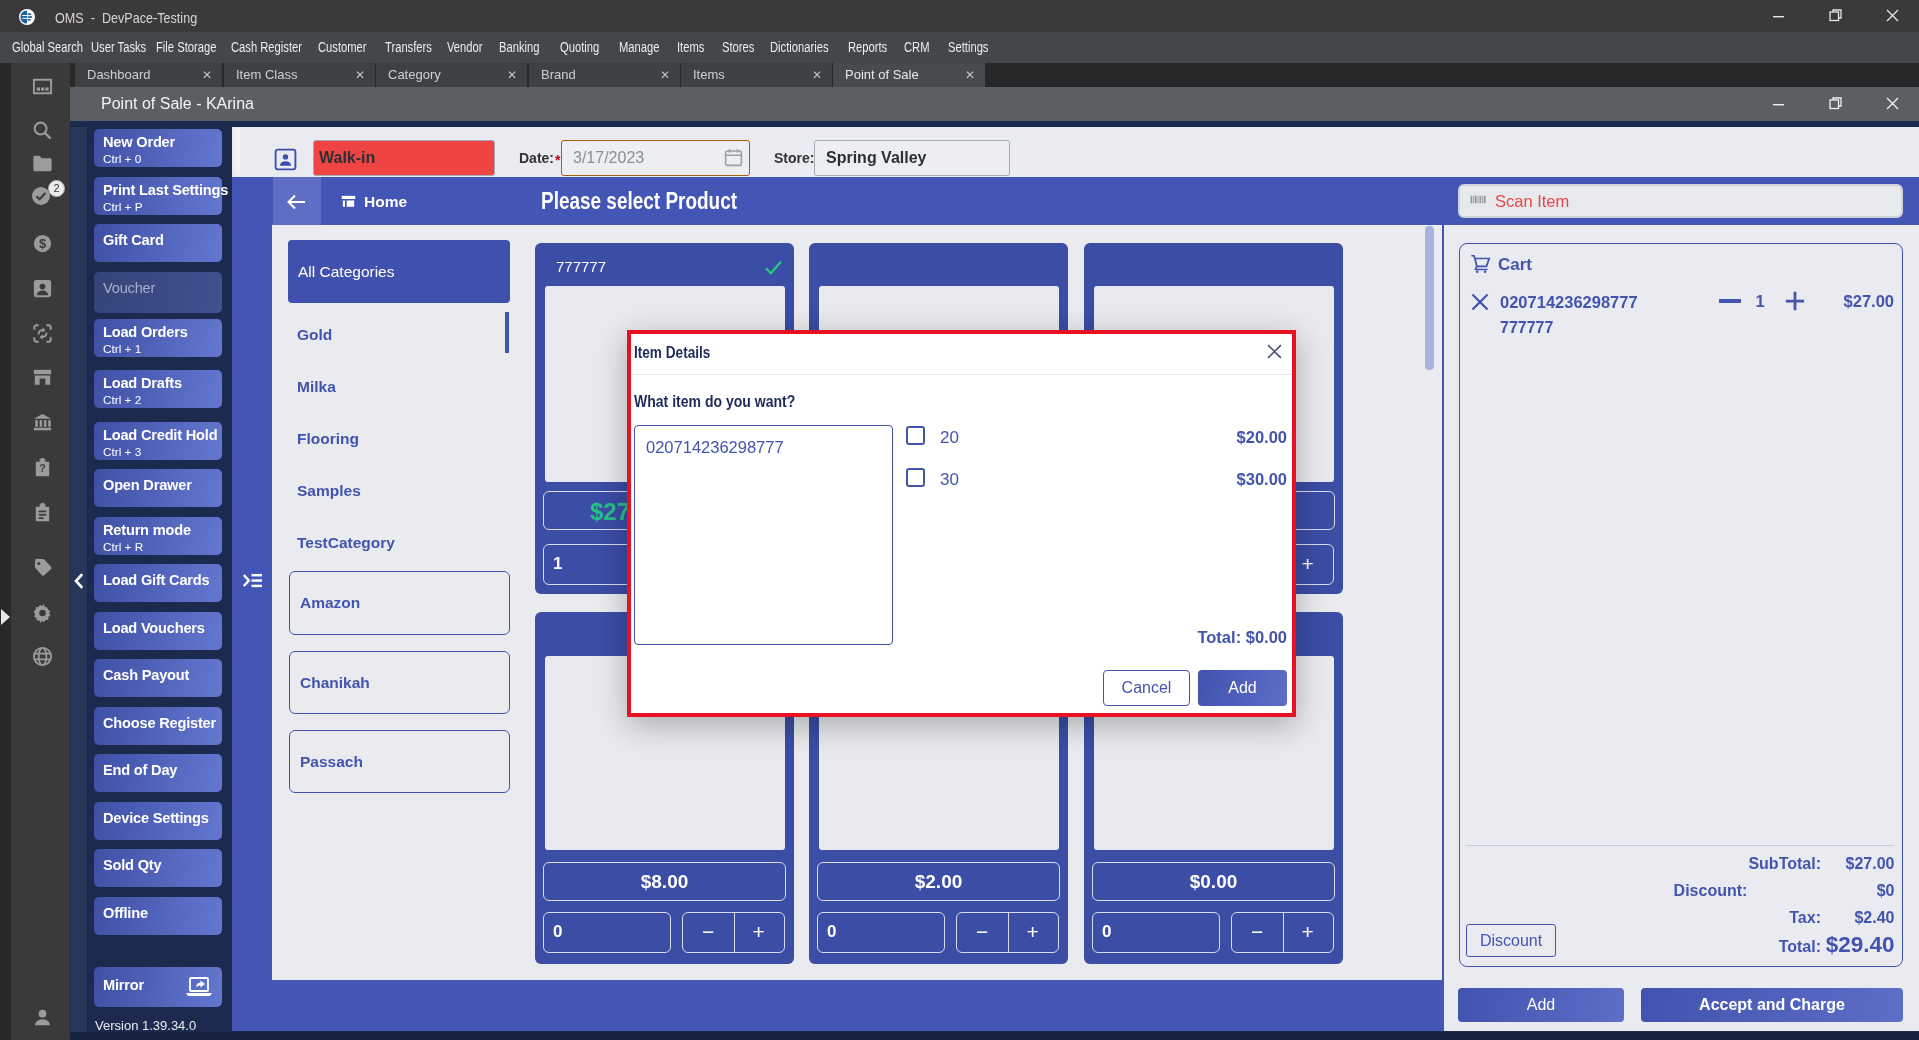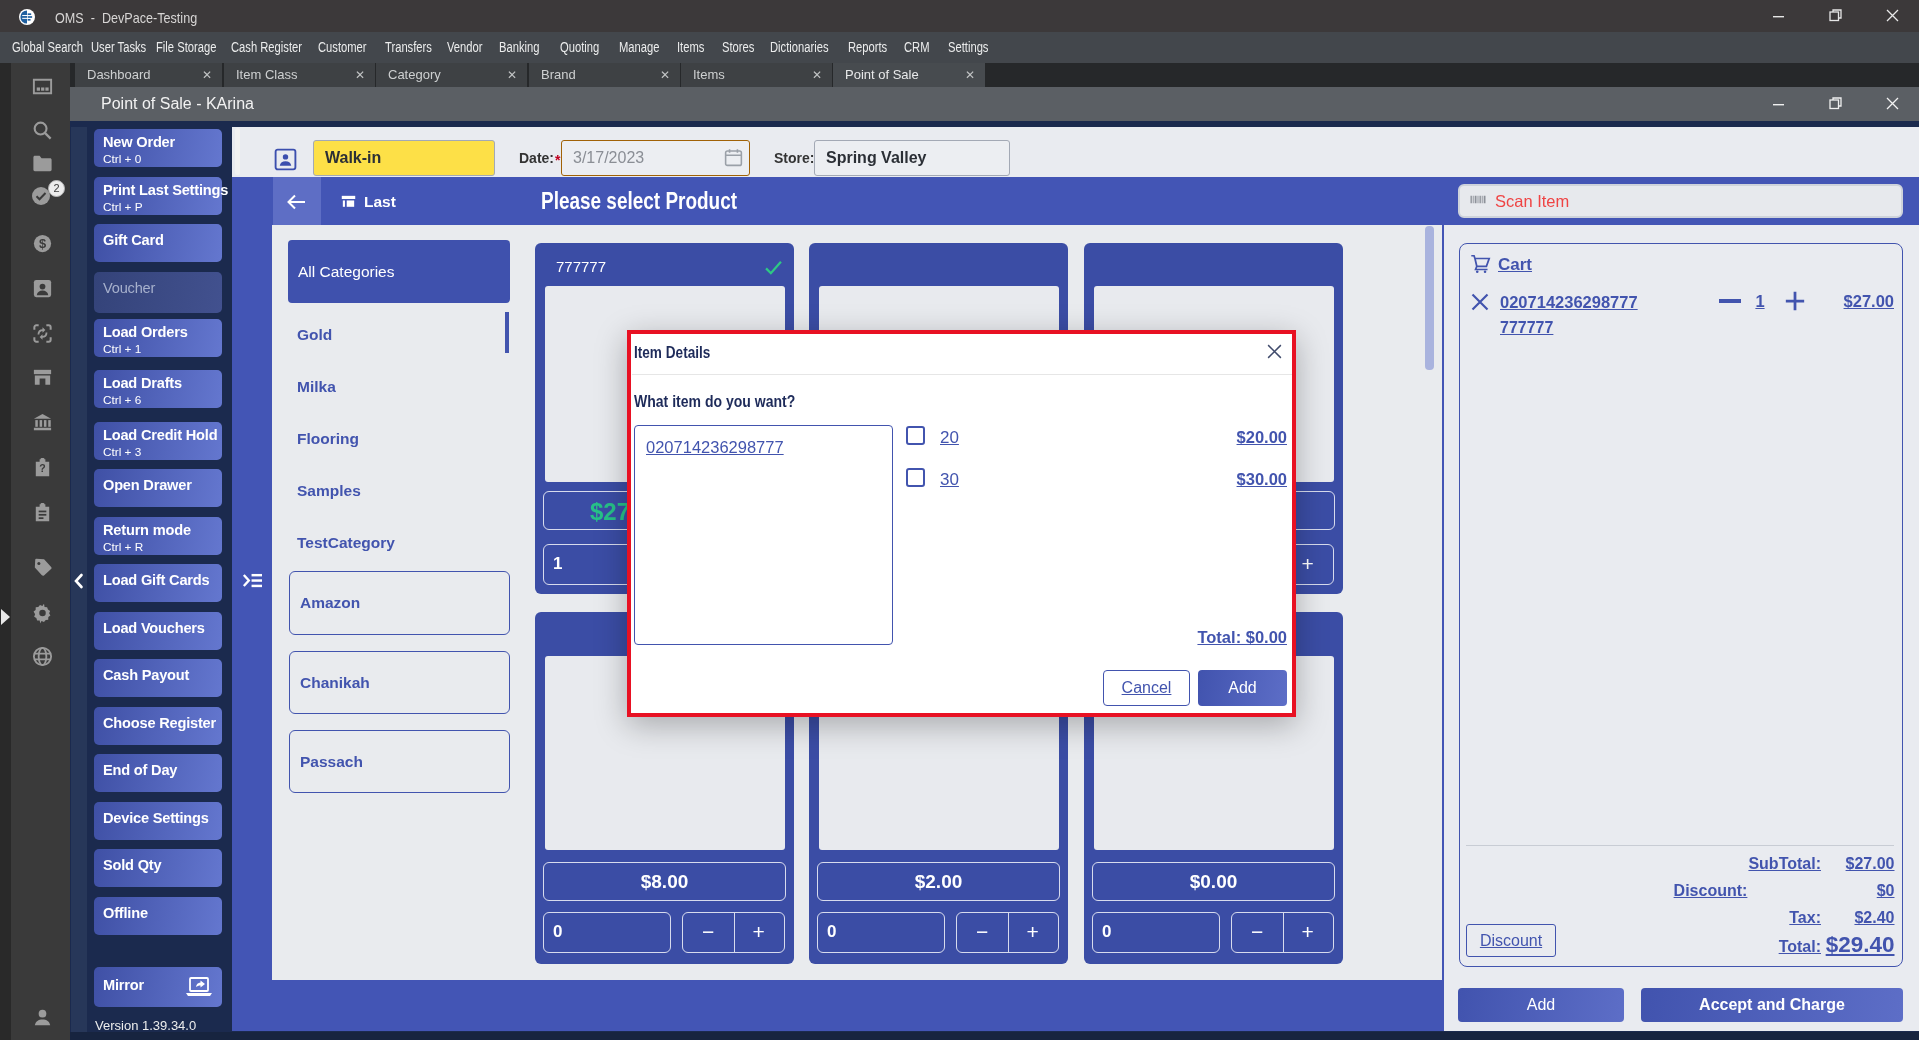--- a/index.html
+++ b/index.html
@@ -42,21 +42,21 @@
 .card{position:absolute;width:259px;background:#3b4da5;border-radius:6px;}
 .card .inner{position:absolute;left:9.5px;width:240px;background:#e8eaee;border-radius:3px;}
 .pbar{position:absolute;left:8px;width:243px;height:38.5px;border:1.5px solid rgba(255,255,255,.8);border-radius:6px;}
 .qin{position:absolute;left:8px;width:128px;height:41px;border:1.5px solid rgba(255,255,255,.8);border-radius:6px;color:#fff;font-size:17px;font-weight:700;line-height:38px;padding-left:9px;}
 .qst{position:absolute;width:103px;height:41px;border:1.5px solid rgba(255,255,255,.8);border-radius:6px;}
 .qst .d{position:absolute;left:50%;top:0;width:1px;height:100%;background:rgba(255,255,255,.8);}
 .qst .m,.qst .p{position:absolute;top:0;width:50%;height:100%;color:#fff;font-size:21px;text-align:center;line-height:37px;font-weight:400;}
 .qst .m{left:0;}
 .qst .p{right:0;}
 
-.iblue{color:#4254ae;text-decoration:underline;}
+.iblue{color:#4254ae;}
 .gradbtn{background:linear-gradient(100deg,#4153ae,#5d6ec7);border-radius:4px;color:#fff;text-align:center;}
 
 .dialog{left:627px;top:330px;width:669px;height:387px;background:#fff;border:4.5px solid #e81123;box-shadow:0 8px 30px rgba(0,0,0,.28);}
 </style></head>
 <body>
 <div id="stage">
 
 <div class="abs titlebar"></div>
 <svg class="abs" style="left:19px;top:8.5px" width="16" height="16" viewBox="0 0 25 25">
       <circle cx="12.5" cy="12.5" r="12.5" fill="#fff"></circle>
@@ -224,21 +224,21 @@
     </div>
 <div class="nbtn dis" style="top:272px;height:41px">
       <div class="t1" style="margin-top:3px;font-weight:400">Voucher</div>
     </div>
 <div class="nbtn" style="top:319px;height:38px">
       <div class="t1">Load Orders</div>
       <div class="t2">Ctrl + 1</div>
     </div>
 <div class="nbtn" style="top:370px;height:38px">
       <div class="t1">Load Drafts</div>
-      <div class="t2">Ctrl + 6</div>
+      <div class="t2">Ctrl + 2</div>
     </div>
 <div class="nbtn" style="top:422px;height:38px">
       <div class="t1">Load Credit Hold</div>
       <div class="t2">Ctrl + 3</div>
     </div>
 <div class="nbtn" style="top:469px;height:38px">
       <div class="t1" style="margin-top:3px">Open Drawer</div>
     </div>
 <div class="nbtn" style="top:516.5px;height:38px">
       <div class="t1">Return mode</div>
@@ -277,41 +277,41 @@
       </svg>
     </div>
 <div class="abs version">Version 1.39.34.0</div>
 <div class="abs" style="left:235.4px;top:128px;width:4.6px;height:47px;border-radius:3px;background:#f2f2f2"></div>
 
 <svg class="abs" style="left:273px;top:147px" width="25" height="25" viewBox="0 0 24 24">
       <rect x="2.5" y="2.5" width="19" height="19" rx="2" fill="none" stroke="#3c4fae" stroke-width="1.8"></rect>
       <circle cx="12" cy="9.5" r="2.6" fill="#3c4fae"></circle>
       <path d="M6.5 18c.4-3 2.6-4.4 5.5-4.4s5.1 1.4 5.5 4.4z" fill="#3c4fae"></path>
     </svg>
-<div class="abs" style="left:313px;top:140px;width:182px;height:36px;border:1px solid #a3a9b5;border-radius:3px;background:#fde047;font-size:16px;font-weight:600;color:#2b2f36;line-height:34px;padding-left:11px">Walk-in</div>
+<div class="abs" style="left:313px;top:140px;width:182px;height:36px;border:1px solid #a3a9b5;border-radius:3px;background:#ef4444;font-size:16px;font-weight:600;color:#2b2f36;line-height:34px;padding-left:5px">Walk-in</div>
 <div class="abs" style="left:519px;top:150px;font-size:14px;font-weight:600;color:#333">Date:</div>
     <div class="abs" style="left:555px;top:152px;font-size:14px;font-weight:700;color:#c00020">*</div>
 <div class="abs" style="left:561px;top:140px;width:189px;height:36px;border:1px solid #a16207;border-radius:3px;background:#eceef2;font-size:16px;color:#8a8e95;line-height:34px;padding-left:11px">3/17/2023</div>
 <svg class="abs" style="left:723px;top:147px" width="21" height="21" viewBox="0 0 24 24" fill="none" stroke="#9aa0a8" stroke-width="1.8">
       <rect x="3" y="4.5" width="18" height="16.5" rx="2"></rect>
       <path d="M3 9.5h18M7.5 2.5v4M16.5 2.5v4"></path>
     </svg>
 <div class="abs" style="left:774px;top:150px;font-size:14px;font-weight:600;color:#333">Store:</div>
 <div class="abs" style="left:814px;top:140px;width:196px;height:36px;border:1px solid #a3a9b5;border-radius:3px;background:#eceef2;font-size:16px;font-weight:600;color:#2b2f36;line-height:34px;padding-left:11px">Spring Valley</div>
 
 <div class="abs" style="left:273px;top:177px;width:48px;height:48px;background:#5e6ec5"></div>
 <svg class="abs" style="left:285px;top:190px" width="24" height="24" viewBox="0 0 24 24" fill="none" stroke="#fff" stroke-width="2">
       <path d="M20 12H4M10 5.5L3.5 12l6.5 6.5"></path>
     </svg>
 <svg class="abs" style="left:340px;top:193px" width="17" height="17" viewBox="0 0 24 24" fill="#fff">
       <path d="M2.5 4h19v4.5h-19z"></path>
       <path d="M4 10.5h3v9H4z"></path>
       <path d="M9.5 10.5H20v9H9.5z"></path>
     </svg>
-<div class="abs" style="left:364px;top:193px;font-size:15.5px;font-weight:600;color:#fff">Last</div>
+<div class="abs" style="left:364px;top:193px;font-size:15.5px;font-weight:600;color:#fff">Home</div>
 <div class="abs" style="left:443px;top:187px;width:392px;text-align:center;font-size:24px;font-weight:700;color:#fff;transform:scaleX(.79);transform-origin:center">Please select Product</div>
 
 <div class="abs" style="left:1458px;top:184px;width:445px;height:34px;background:#e7e9ed;border:2px solid #ced3db;border-radius:6px"></div>
 <svg class="abs" style="left:1469px;top:192px" width="18" height="18" viewBox="0 0 24 24" fill="#8d9199">
       <rect x="2" y="5" width="1.8" height="10"></rect>
       <rect x="5" y="5" width="1.2" height="10"></rect>
       <rect x="7.6" y="5" width="2.4" height="10"></rect>
       <rect x="11.4" y="5" width="1.2" height="10"></rect>
       <rect x="14" y="5" width="1.8" height="10"></rect>
       <rect x="17" y="5" width="1.2" height="10"></rect>

